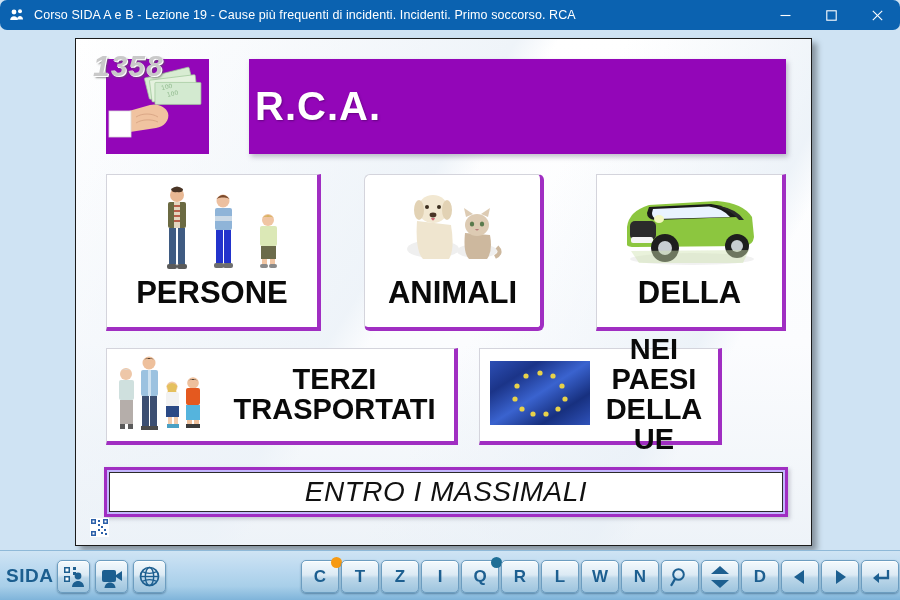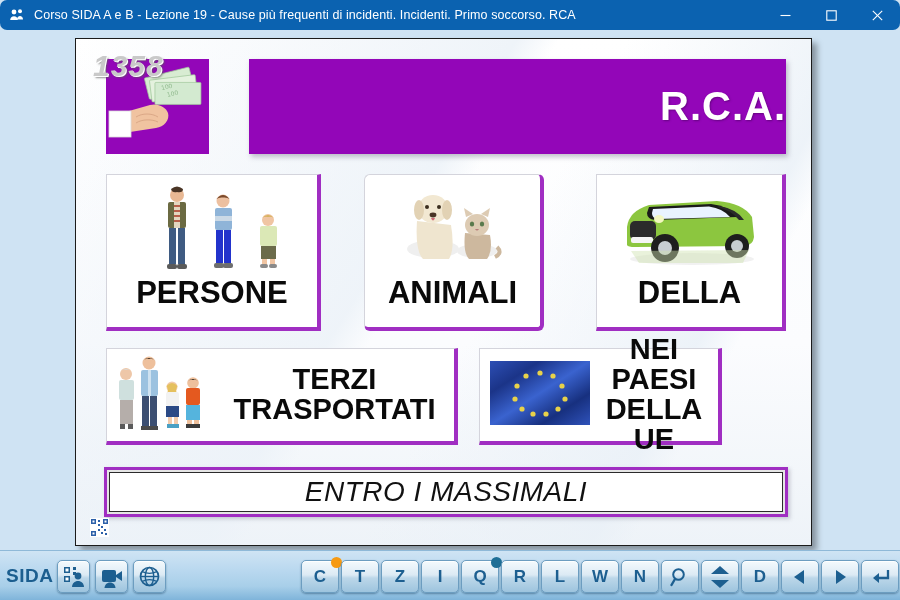--- a/index.html
+++ b/index.html
@@ -63,22 +63,23 @@
 
   
   .header-row { position: absolute; left: 30px; top: 20px; width: 680px; height: 95px; }
   .money-box {
     position: absolute; left: 0; top: 0; width: 103px; height: 95px;
     background: #9306b8; overflow: hidden;
   }
   .title-banner {
     position: absolute; left: 143px; top: 0; width: 537px; height: 95px;
     background: #9306b8;
-    display: flex; align-items: center; justify-content: flex-end;
+    display: flex; align-items: center; justify-content: flex-start;
     box-shadow: 2px 3px 5px rgba(120,120,140,.45);
+    padding-left: 6px;
   }
   .title-banner-text {
     color: #ffffff; font-size: 40px; font-weight: bold; letter-spacing: 1px;
     text-shadow: 1px 1px 2px rgba(60,0,80,.5);
   }
 
   
   .cards-row { position: absolute; left: 30px; top: 135px; width: 722px; height: 157px; }
   .card {
     position: absolute; top: 0; height: 157px; background: #ffffff;
@@ -107,21 +108,21 @@
   #card-ue    { left: 373px; width: 243px; }
   .wide-label {
     font-size: 29px; font-weight: bold; color: #0a0a0a; line-height: 1.03;
     text-align: center; flex: 1;
   }
   .wide-img { flex: 0 0 auto; position: relative; }
 
   
   .bottom-strip {
     position: absolute; left: 28px; top: 428px; width: 684px; height: 50px;
-    background: #e5e5e5; border: 3px solid #a02ec2;
+    background: #c4b5fd; border: 3px solid #a02ec2;
     box-shadow: 2px 2px 4px rgba(130,130,150,.4);
     display: flex; align-items: center; justify-content: center;
   }
   .bottom-strip-inner {
     position: absolute; inset: 2px; border: 1px solid #2b2b2b; background: #fff;
     display: flex; align-items: center; justify-content: center;
   }
   .bottom-strip-text {
     font-size: 28px; font-style: italic; color: #111111; letter-spacing: .5px;
   }

